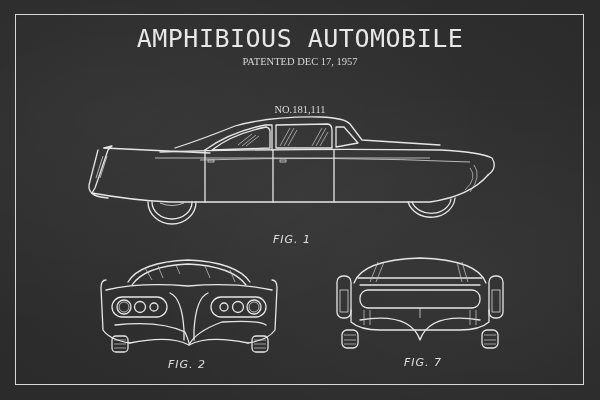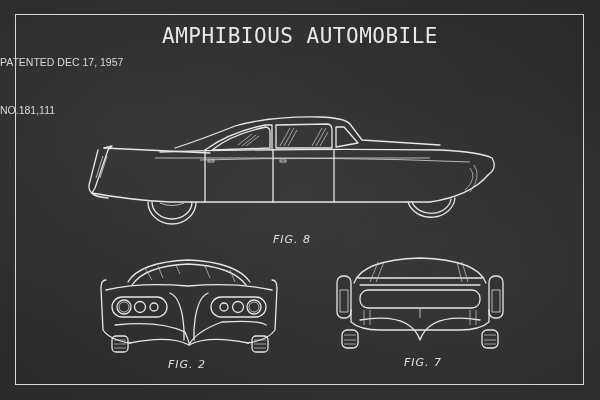--- a/index.html
+++ b/index.html
@@ -15,25 +15,25 @@
         radial-gradient(ellipse at 80% 70%, rgba(255,255,255,0.03), transparent 50%),
         radial-gradient(ellipse at 50% 50%, #353535, #2b2b2b 90%);
     }
     .frame {
       position: absolute; left: 15px; top: 14px; width: 569px; height: 371px;
       border: 1.5px solid #d8d8d8; box-sizing: border-box;
     }
     .title {
       position: absolute; left: 0; width: 600px; top: 24px; text-align: center;
       font-family: "DejaVu Sans Mono", monospace; color: #e8e8e8;
-      font-size: 21px; letter-spacing: 0.5px;
+      font-size: 25px; letter-spacing: 0.5px;
     }
     .subtitle {
-      position: absolute; left: 0; width: 600px; text-align: left;
-      font-family: Liberation Sans, sans-serif; color: #d8d8d8;
+      position: absolute; left: 0; width: 600px; text-align: center;
+      font-family: Liberation Serif, serif; color: #d8d8d8;
       font-size: 10.5px;
     }
     .sub1 { top: 56px; }
     .sub2 { top: 68px; margin-top: 36px; }
     .fig-label {
       position: absolute; font-family: "DejaVu Sans", sans-serif;
       color: #e0e0e0; font-size: 11px; letter-spacing: 1px; font-style: italic;
     }
     svg.drawing { position: absolute; left: 0; top: 0; }
     .ln { fill: none; stroke: #e6e6e6; stroke-width: 1.3; stroke-linecap: round; stroke-linejoin: round; }
@@ -138,15 +138,15 @@
     <path class="ln" d="M360,320 Q410,312 420,340 Q430,312 480,320"></path>
     <path class="lt" d="M420,308 L420,318"></path>
     <path class="hatch" d="M364,310 L364,325 M370,310 L370,325 M470,310 L470,325 M476,310 L476,325"></path>
 
     <rect class="ln" x="342" y="330" width="16" height="18" rx="5"></rect>
     <rect class="ln" x="482" y="330" width="16" height="18" rx="5"></rect>
     <path class="hatch" d="M344,335 L356,335 M344,340 L356,340 M344,344 L356,344 M484,335 L496,335 M484,340 L496,340 M484,344 L496,344"></path>
   </g>
 </svg>
 
-<div class="fig-label" style="left:273px; top:233px;">FIG. 8</div>
+<div class="fig-label" style="left:273px; top:233px;">FIG. 1</div>
 <div class="fig-label" style="left:168px; top:358px;">FIG. 2</div>
 <div class="fig-label" style="left:404px; top:356px;">FIG. 7</div>
 
 </body></html>

